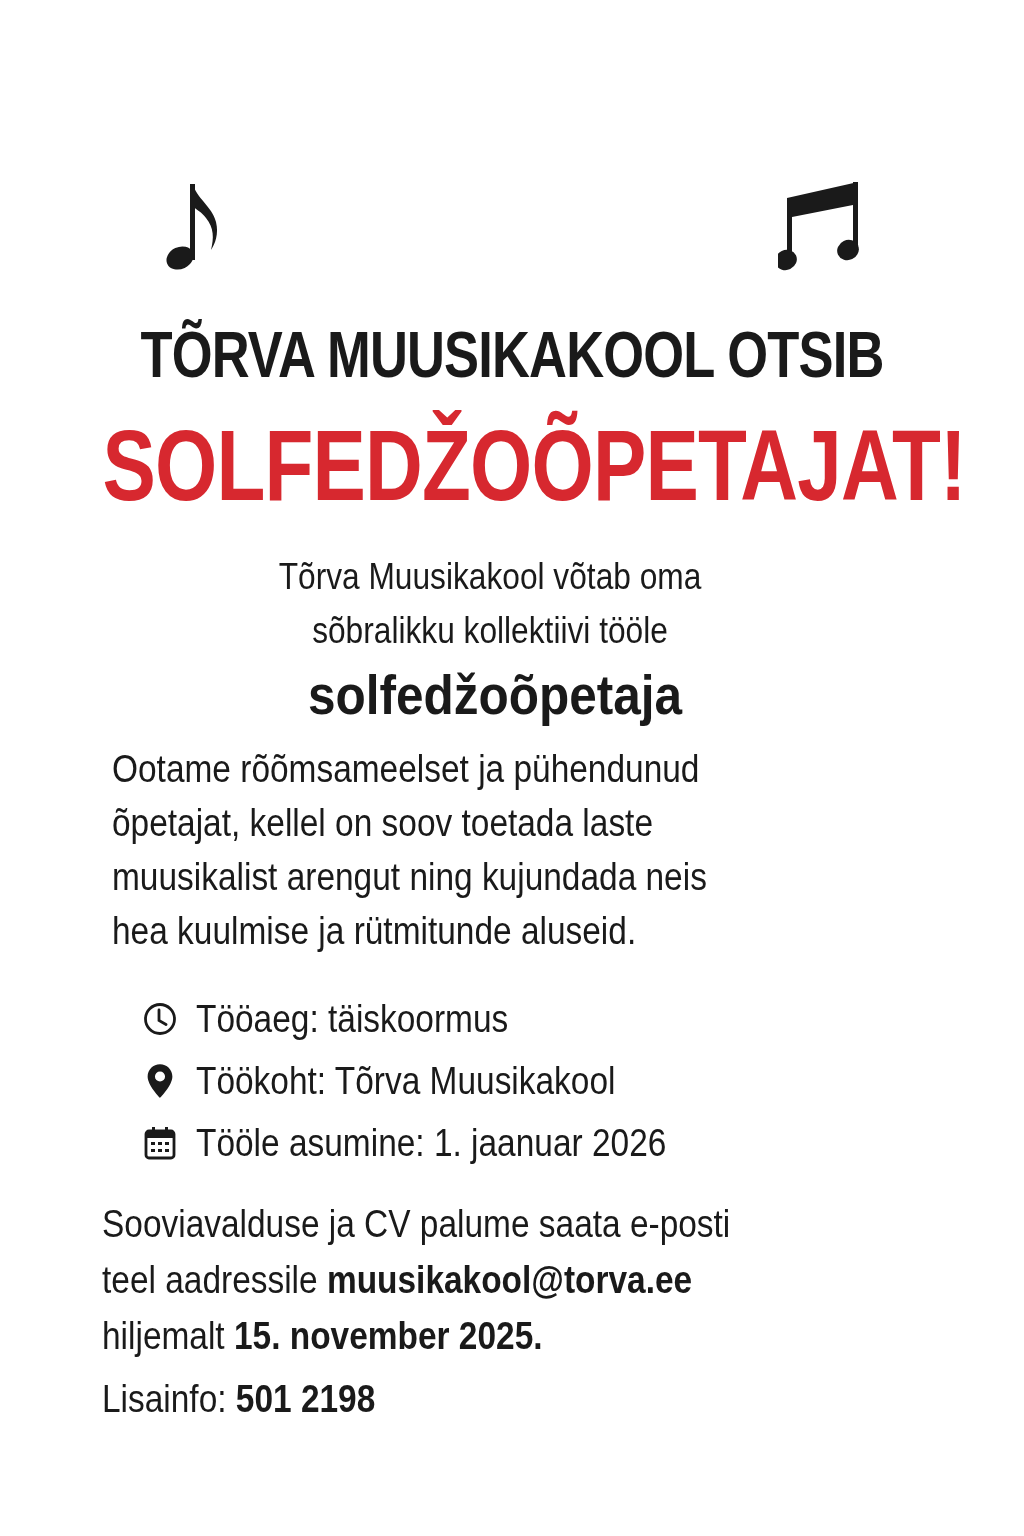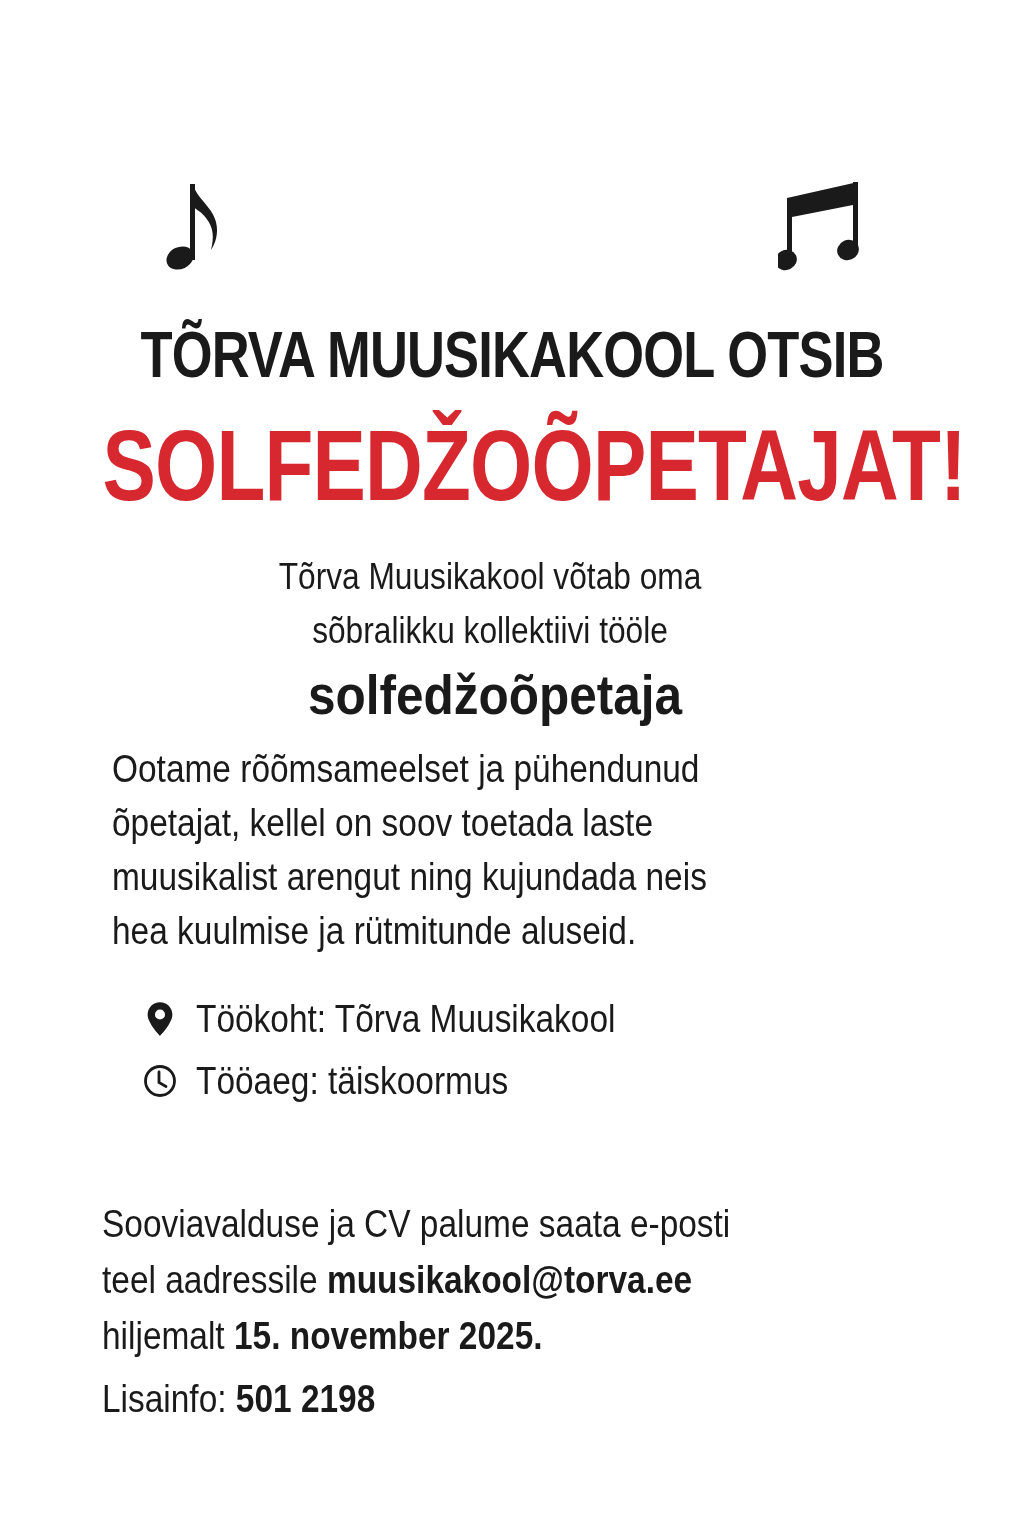--- a/index.html
+++ b/index.html
@@ -91,34 +91,53 @@
 <div class="desc">
   <div>Ootame rõõmsameelset ja pühendunud</div>
   <div>õpetajat, kellel on soov toetada laste</div>
   <div>muusikalist arengut ning kujundada neis</div>
   <div>hea kuulmise ja rütmitunde aluseid.</div>
 </div>
 
 <div class="details">
   <div class="detail-row">
     <span class="detail-icon">
+      <svg width="34" height="34" viewBox="0 0 34 34">
+        <circle cx="17" cy="17" r="14.5" fill="none" stroke="#1a1a1a" stroke-width="2.8"></circle>
+        <path d="M16 8 L16 18.5 L23 22.5" fill="none" stroke="#1a1a1a" stroke-width="2.8" stroke-linecap="round"></path>
+      </svg>
+    </span>
+    <span class="detail-text">Tööaeg: täiskoormus</span>
+  </div>
+  <div class="detail-row">
+    <span class="detail-icon">
       <svg width="28" height="36" viewBox="0 0 24 32">
         <path d="M12 1 C5.9 1 1 5.9 1 12 C1 20 12 31 12 31 C12 31 23 20 23 12 C23 5.9 18.1 1 12 1 Z M12 16.5 A4.5 4.5 0 1 1 12 7.5 A4.5 4.5 0 1 1 12 16.5 Z" fill="#1a1a1a" fill-rule="evenodd"></path>
       </svg>
     </span>
     <span class="detail-text">Töökoht: Tõrva Muusikakool</span>
   </div>
   <div class="detail-row">
     <span class="detail-icon">
-      <svg width="34" height="34" viewBox="0 0 34 34">
-        <circle cx="17" cy="17" r="14.5" fill="none" stroke="#1a1a1a" stroke-width="2.8"></circle>
-        <path d="M16 8 L16 18.5 L23 22.5" fill="none" stroke="#1a1a1a" stroke-width="2.8" stroke-linecap="round"></path>
+      <svg width="32" height="34" viewBox="0 0 32 34">
+        <rect x="2" y="5" width="28" height="27" rx="3" fill="none" stroke="#1a1a1a" stroke-width="2.8"></rect>
+        <rect x="2" y="5" width="28" height="7" fill="#1a1a1a"></rect>
+        <rect x="8" y="1" width="3" height="7" fill="#1a1a1a"></rect>
+        <rect x="21" y="1" width="3" height="7" fill="#1a1a1a"></rect>
+        <g fill="#1a1a1a">
+          <rect x="7" y="16" width="4" height="3"></rect>
+            <rect x="14" y="16" width="4" height="3"></rect>
+            <rect x="21" y="16" width="4" height="3"></rect>
+          <rect x="7" y="23" width="4" height="3"></rect>
+            <rect x="14" y="23" width="4" height="3"></rect>
+            <rect x="21" y="23" width="4" height="3"></rect>
+        </g>
       </svg>
     </span>
-    <span class="detail-text">Tööaeg: täiskoormus</span>
+    <span class="detail-text">Tööle asumine: 1. jaanuar 2026</span>
   </div>
 </div>
 
 <div class="apply">
   <div>Sooviavalduse ja CV palume saata e-posti</div>
   <div><span>teel aadressile </span><b>muusikakool@torva.ee</b></div>
   <div><span>hiljemalt </span><b>15. november 2025.</b></div>
 </div>
 
 <div class="contact"><span>Lisainfo: </span><b>501 2198</b></div>

